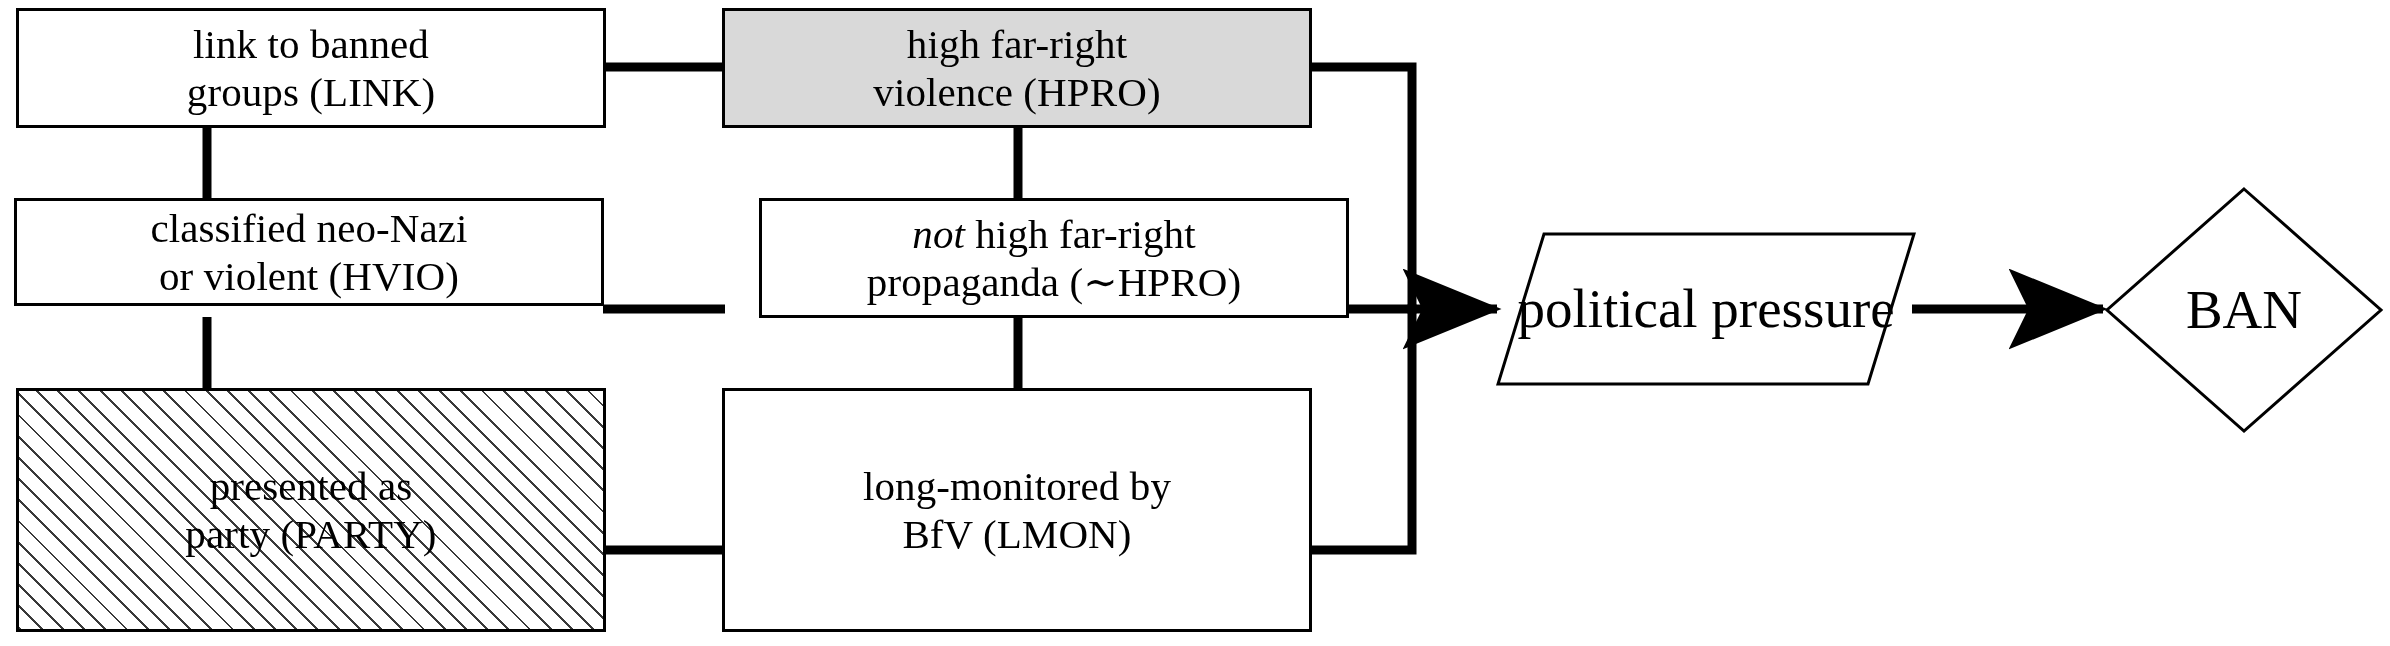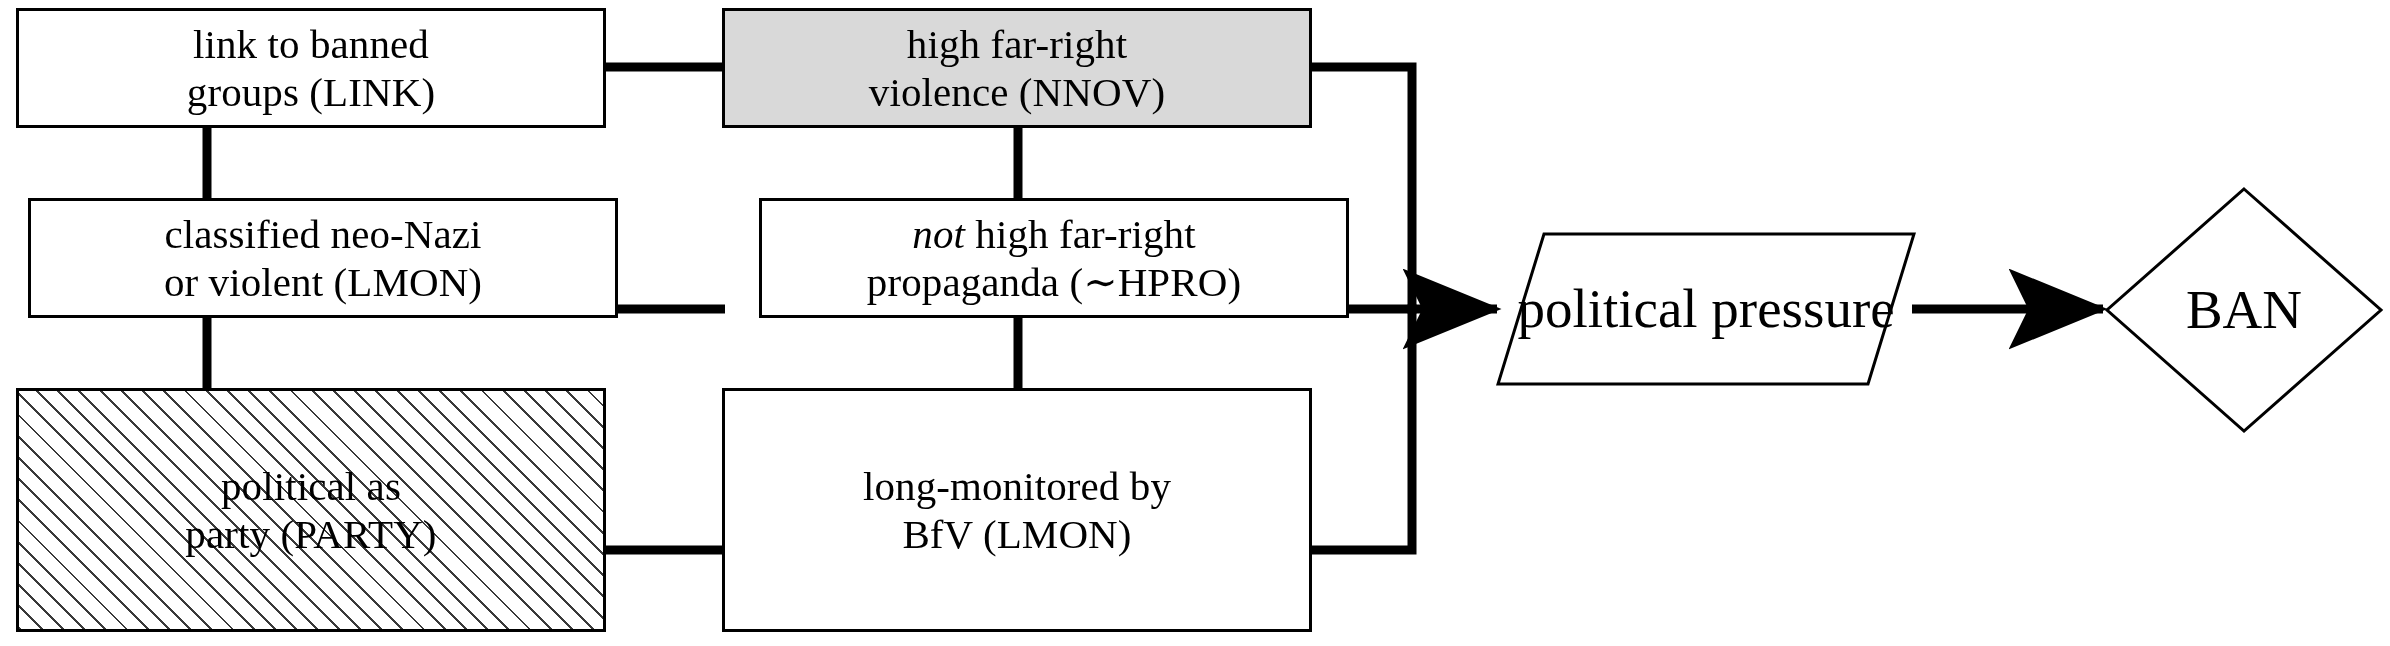--- a/index.html
+++ b/index.html
@@ -113,41 +113,41 @@
   <div class="node box" style="left:16px; top:8px; width:590px; height:120px;align-items:center;">
     <span>
       <span class="lbl">link to banned</span>
       <span class="l2">groups (LINK)</span>
     </span>
   </div>
 
   <div class="node box filled" style="left:722px; top:8px; width:590px; height:120px;">
     <span>
       <span class="lbl">high far-right</span>
-      <span class="l2">violence (NNOV)</span>
+      <span class="l2">violence (HPRO)</span>
     </span>
   </div>
 
-  <div class="node box" style="left:28px; top:198px; width:590px; height:120px;text-align:center;">
+  <div class="node box" style="left:14px; top:198px; width:590px; height:108px;text-align:center;">
     <span>
       <span class="lbl">classified neo-Nazi</span>
-      <span class="l2">or violent (LMON)</span>
+      <span class="l2">or violent (HVIO)</span>
     </span>
   </div>
 
   <div class="node box" style="left:722px; top:198px; width:590px; height:120px;margin-left:37px;">
     <span>
       <span class="lbl"><span class="ital">not</span><span> high far-right</span></span>
       <span class="l2">propaganda (∼HPRO)</span>
     </span>
   </div>
 
   <div class="node box hatched" style="left:16px; top:388px; width:590px; height:244px;">
     <span>
-      <span class="lbl">political as</span>
+      <span class="lbl">presented as</span>
       <span class="l2">party (PARTY)</span>
     </span>
   </div>
 
   <div class="node box" style="left:722px; top:388px; width:590px; height:244px;justify-content:center;">
     <span>
       <span class="lbl">long-monitored by</span>
       <span class="l2">BfV (LMON)</span>
     </span>
   </div>

